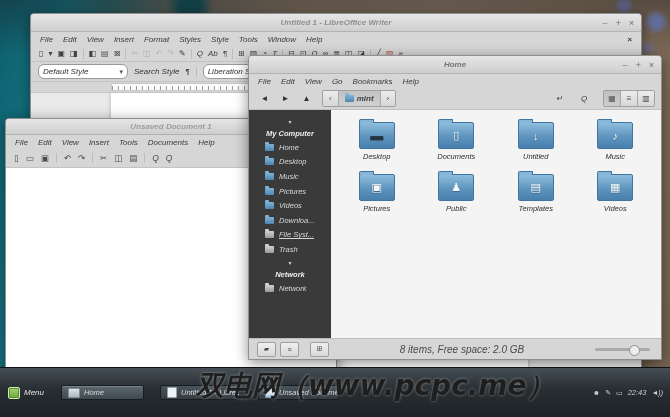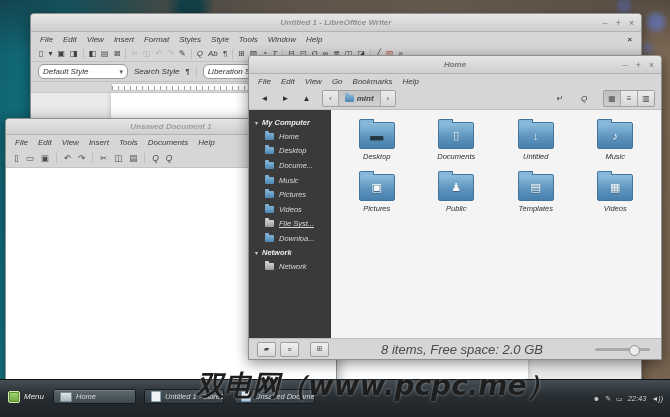--- a/index.html
+++ b/index.html
@@ -72,21 +72,21 @@
   .fm .right{margin-left:auto;display:flex;align-items:center;gap:4px;}
   .rbtn{width:18px;height:15px;border:1px solid transparent;display:flex;align-items:center;
     justify-content:center;font-size:8px;color:#3a3a3a;}
   .vgroup{display:flex;border:1px solid #a0a0a0;border-radius:2px;overflow:hidden;height:15px;margin-left:5px;}
   .vseg{width:16px;display:flex;align-items:center;justify-content:center;font-size:8px;color:#4a4a4a;
     background:linear-gradient(#ececec,#d7d7d7);border-right:1px solid #a8a8a8;}
   .vseg:last-child{border-right:none;}
   .vseg.active{background:linear-gradient(#bfbfbf,#cecece);}
   .fm .bodyrow{flex:1;display:flex;min-height:0;}
   .sidebar{width:82px;flex:none;background:#3a3a3a;padding-top:6px;overflow:hidden;}
-  .sheader{display:flex;gap:4px;align-items:center;padding:2px 6px;font-size:7.5px;font-weight:bold;color:#ececec;}
+  .sheader{display:flex;gap:4px;align-items:center;padding:2px 6px;font-size:7.5px;font-weight:bold;color:#ececec;flex-direction:column;}
   .sheader .tri{font-size:6px;color:#cfcfcf;}
   .sitem{display:flex;gap:5px;align-items:center;padding:2.8px 4px 2.8px 16px;font-size:7.5px;color:#d8d8d8;white-space:nowrap;}
   .mini{width:9px;height:7px;background:linear-gradient(#7fb2d6,#4d86b2);border-radius:1px;position:relative;flex:none;}
   .mini::before{content:"";position:absolute;top:-2px;left:0;width:4px;height:2px;background:#7fb2d6;border-radius:1px 1px 0 0;}
   .mini.gray{background:linear-gradient(#d2d2d2,#9a9a9a);}
   .mini.gray::before{background:#d2d2d2;}
   .u{text-decoration:underline;}
   .mainarea{flex:1;background:#f4f4f4;padding:8px 6px;display:grid;
     grid-template-columns:repeat(4,1fr);row-gap:9px;justify-items:center;align-content:start;}
   .fcell{display:flex;flex-direction:column;align-items:center;gap:3px;width:78px;}
@@ -96,28 +96,28 @@
     background:#86b6d8;border:1px solid #41749e;border-bottom:none;border-radius:2px 1px 0 0;}
   .emblem{position:absolute;inset:0;display:flex;align-items:center;justify-content:center;
     color:rgba(255,255,255,.95);font-size:11px;text-shadow:0 1px 1px rgba(0,0,0,.3);}
   .fcell.dark-emblem .emblem{color:#223540;font-size:13px;}
   .flabel{font-size:7.5px;color:#2e2e2e;}
   .fm .statusbar{height:20px;background:#d6d6d6;gap:4px;}
   .sbtn{width:17px;height:13px;border:1px solid #9e9e9e;border-radius:2px;flex:none;
     background:linear-gradient(#efefef,#d8d8d8);font-size:7px;display:flex;align-items:center;
     justify-content:center;color:#4a4a4a;}
   .sbtn.extra{margin-left:7px;}
-  .sinfo{flex:1;text-align:center;font-size:13px;color:#4a4a4a;}
+  .sinfo{flex:1;text-align:center;font-size:10px;color:#4a4a4a;}
   .fslider{width:55px;height:3px;background:#a9a9a9;border-radius:2px;position:relative;margin-right:3px;}
   .fknob{position:absolute;left:62%;top:-3px;width:9px;height:9px;background:#ececec;
     border:1px solid #8f8f8f;border-radius:50%;}
   
   .taskbar{position:absolute;left:0;right:0;bottom:0;height:19px;z-index:40;
     background:linear-gradient(#454e55,#272d31 45%,#1e2327);border-top:1px solid #0d1114;
-    display:flex;gap:4px;padding:9px 3px;}
+    display:flex;align-items:center;gap:12px;padding:15px 3px;}
   .menu-btn{display:flex;gap:4px;align-items:center;padding:0 5px;height:15px;color:#e2e2e2;font-size:8px;}
   .mint-logo{width:10px;height:10px;flex:none;background:linear-gradient(#a6d573,#6aa83f);
     border-radius:2px;border:1px solid #d5ecb4;box-shadow:inset 0 0 0 1px #578c33;}
   .tbtn{display:flex;gap:4px;align-items:center;height:15px;padding:0 6px;box-sizing:border-box;
     background:linear-gradient(#49535a,#343c42);border:1px solid #171c20;border-radius:2px;
     color:#d9d9d9;font-size:7.5px;white-space:nowrap;overflow:hidden;}
   .tbtn.active{background:linear-gradient(#5d686f,#3f484f);box-shadow:inset 0 1px 0 rgba(255,255,255,.18);}
   .ticon{width:8px;height:9px;flex:none;border-radius:1px;background:#eef2f5;border:1px solid #8fa3b0;}
   .ticon.folder{width:10px;height:8px;background:linear-gradient(#dfe5e9,#aab6be);border:1px solid #7e8d96;}
   .ticon.note{background:linear-gradient(#d9e6f2 60%,#9fc0dd);border:1px solid #7d96ab;}
@@ -314,41 +314,41 @@
         <div class="sitem">
             <span class="mini"></span>
             <span>Home</span>
           </div>
         <div class="sitem">
             <span class="mini"></span>
             <span>Desktop</span>
           </div>
         <div class="sitem">
             <span class="mini"></span>
-            <span>Docume...</span>
-          </div>
-        <div class="sitem">
-            <span class="mini"></span>
             <span>Music</span>
           </div>
         <div class="sitem">
             <span class="mini"></span>
             <span>Pictures</span>
           </div>
         <div class="sitem">
             <span class="mini"></span>
             <span>Videos</span>
+          </div>
+        <div class="sitem">
+            <span class="mini"></span>
+            <span>Downloa...</span>
           </div>
         <div class="sitem">
             <span class="mini gray"></span>
             <span class="u">File Syst...</span>
           </div>
         <div class="sitem">
-            <span class="mini"></span>
-            <span>Downloa...</span>
+            <span class="mini gray"></span>
+            <span>Trash</span>
           </div>
         <div class="sheader">
           <span class="tri">▾</span>
           <span>Network</span>
         </div>
         <div class="sitem">
             <span class="mini gray"></span>
             <span>Network</span>
           </div>
       </div>

